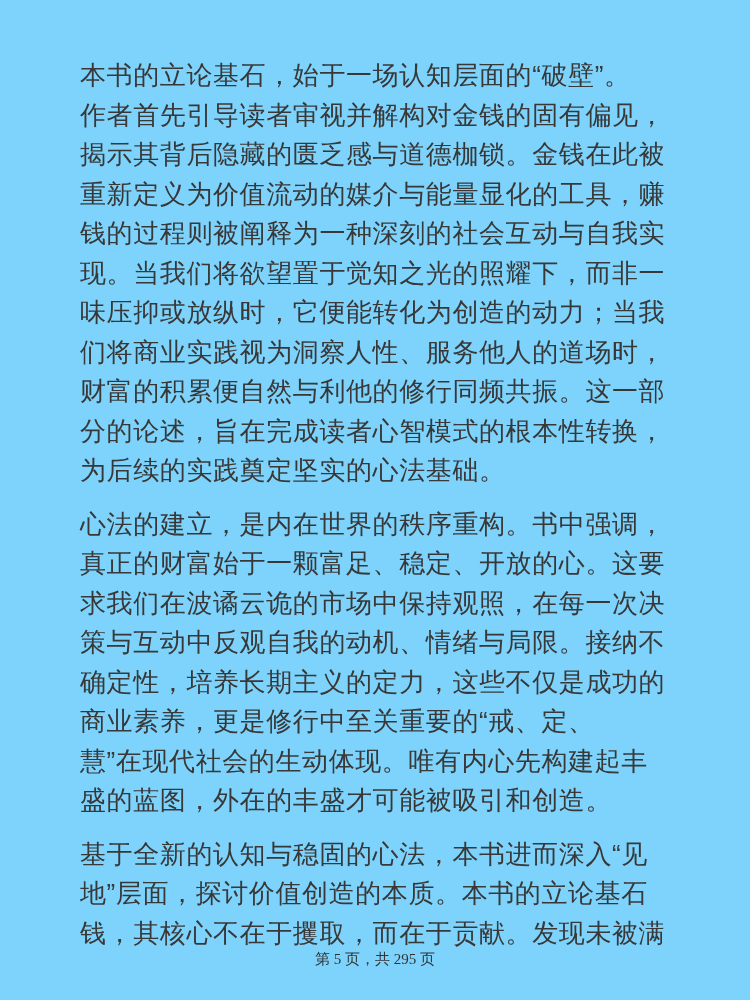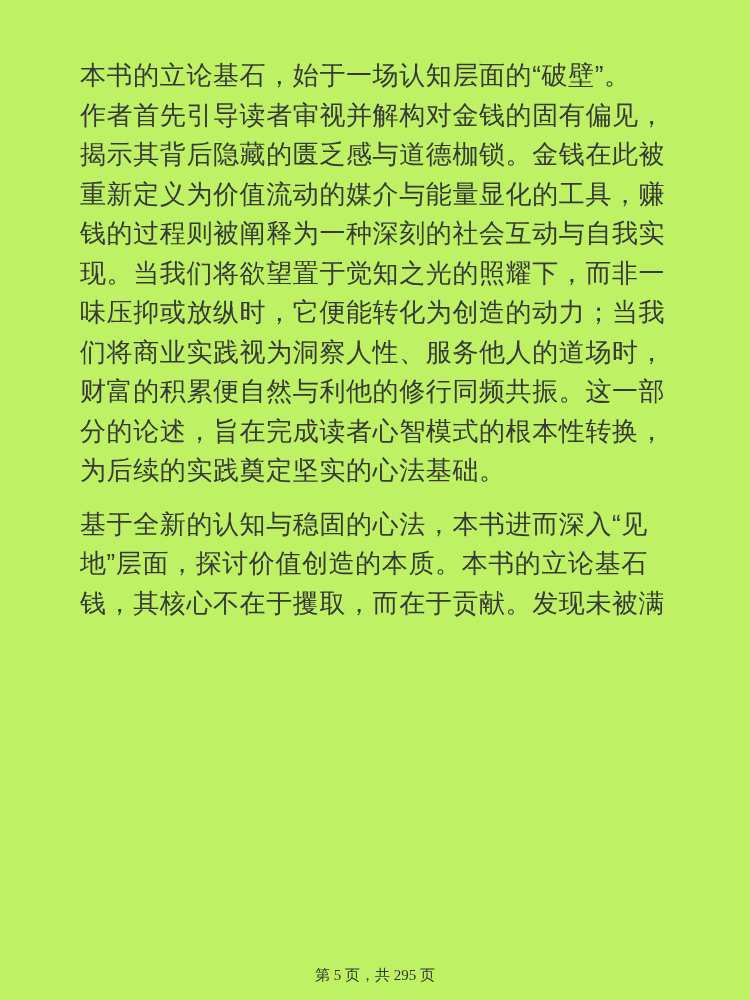--- a/index.html
+++ b/index.html
@@ -4,21 +4,21 @@
 <style>
   html, body {
     margin: 0;
     padding: 0;
     background: #ffffff;
   }
   .page {
     position: relative;
     width: 750px;
     height: 1000px;
-    background: #bef264;
+    background: #7dd3fc;
     box-sizing: border-box;
     padding: 56px 80px 0 80px;
     overflow: hidden;
     font-family: "Liberation Sans", "DejaVu Sans", sans-serif;
   }
   .content {
     width: 590px;
   }
   p.para {
     margin: 0 0 14px 0;
@@ -33,37 +33,44 @@
   .footer {
     position: absolute;
     left: 0;
     right: 0;
     top: 950px;
     text-align: center;
     font-size: 15px;
     line-height: 18px;
     color: #333333;
     font-family: "Liberation Serif", "DejaVu Serif", serif;
-    margin-top: 16px;
   }
 </style>
 </head>
 <body>
 
 <div class="page">
   <div class="content">
     <p class="para">本书的立论基石，始于一场认知层面的“破壁”。
 作者首先引导读者审视并解构对金钱的固有偏见，
 揭示其背后隐藏的匮乏感与道德枷锁。金钱在此被
 重新定义为价值流动的媒介与能量显化的工具，赚
 钱的过程则被阐释为一种深刻的社会互动与自我实
 现。当我们将欲望置于觉知之光的照耀下，而非一
 味压抑或放纵时，它便能转化为创造的动力；当我
 们将商业实践视为洞察人性、服务他人的道场时，
 财富的积累便自然与利他的修行同频共振。这一部
 分的论述，旨在完成读者心智模式的根本性转换，
 为后续的实践奠定坚实的心法基础。</p>
+    <p class="para">心法的建立，是内在世界的秩序重构。书中强调，
+真正的财富始于一颗富足、稳定、开放的心。这要
+求我们在波谲云诡的市场中保持观照，在每一次决
+策与互动中反观自我的动机、情绪与局限。接纳不
+确定性，培养长期主义的定力，这些不仅是成功的
+商业素养，更是修行中至关重要的“戒、定、
+慧”在现代社会的生动体现。唯有内心先构建起丰
+盛的蓝图，外在的丰盛才可能被吸引和创造。</p>
     <p class="para">基于全新的认知与稳固的心法，本书进而深入“见
 地”层面，探讨价值创造的本质。本书的立论基石
 钱，其核心不在于攫取，而在于贡献。发现未被满</p>
   </div>
   <div class="footer">第 5 页，共 295 页</div>
 </div>
 
 </body></html>

